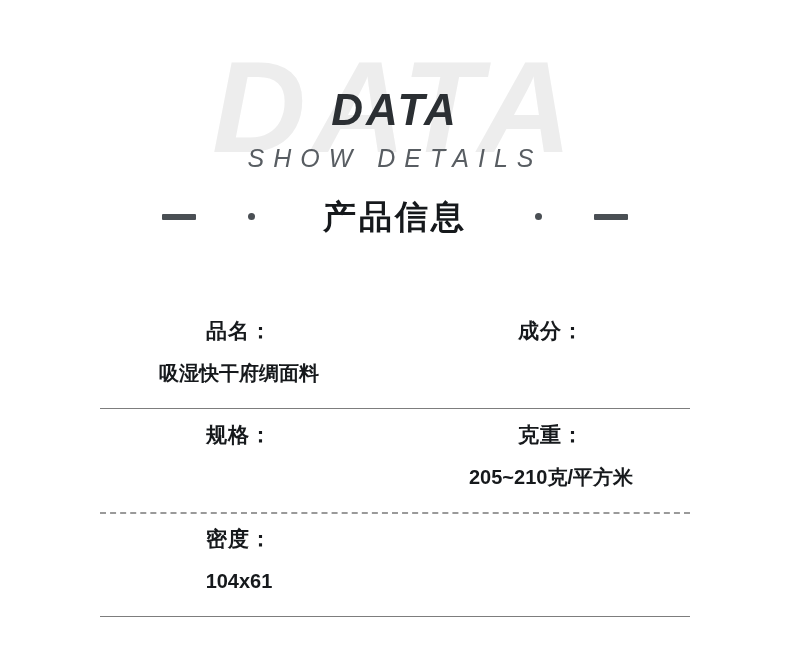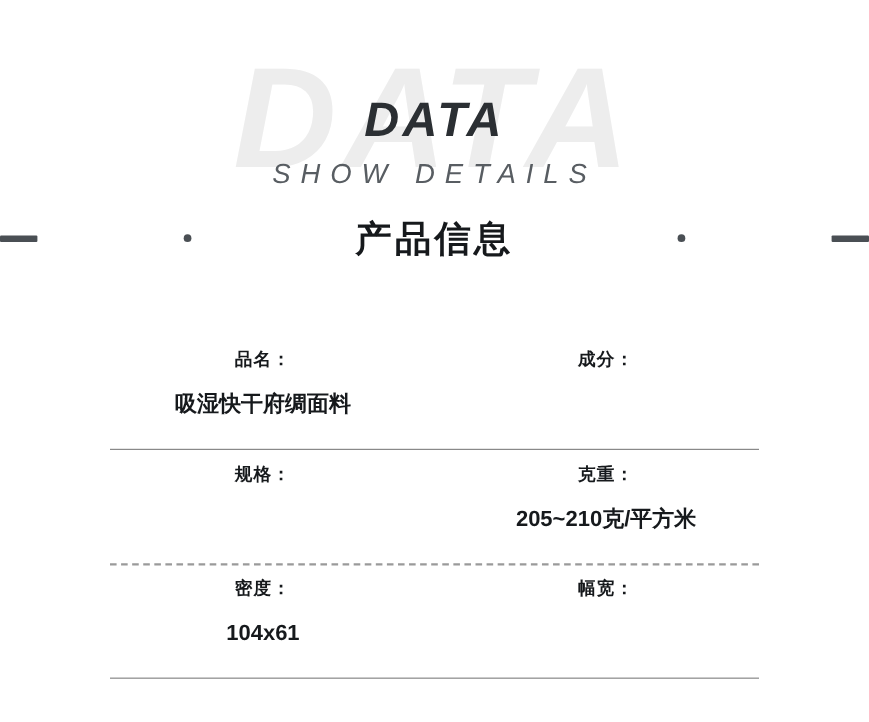--- a/index.html
+++ b/index.html
@@ -65,21 +65,21 @@
     color: #585d62;
     line-height: 1;
   }
   .title-cn-row {
     position: absolute;
     top: 200px;
     left: 0;
     width: 790px;
     display: flex;
     align-items: center;
-    justify-content: space-between;
+    justify-content: center;
     gap: 44px;
   }
   .deco-dash {
     width: 34px;
     height: 6px;
     background: #4a4f54;
     border-radius: 1px;
   }
   .deco-dot {
     width: 7px;
@@ -110,21 +110,21 @@
   }
   .spec-cell {
     position: absolute;
     top: 0;
     width: 278px;
     text-align: center;
   }
   .spec-cell.left { left: 0; }
   .spec-cell.right { left: 312px; }
   .spec-label {
-    font-size: 16px;
+    font-size: 21px;
     font-weight: bold;
     color: #16191c;
     line-height: 1;
     margin-bottom: 22px;
     letter-spacing: 1px;
   }
   .spec-value {
     font-size: 20px;
     font-weight: bold;
     color: #16191c;
@@ -189,21 +189,20 @@
         <div class="spec-value">205~210克/平方米</div>
       </div>
     </div>
 
     <div class="spec-row">
       <div class="spec-cell left">
         <div class="spec-label">密度：</div>
         <div class="spec-value">104x61</div>
       </div>
       <div class="spec-cell right">
-        <div class="spec-label">幅宽：</div>
       </div>
     </div>
 
     <div class="rule-solid rule-r1"></div>
     <div class="rule-dashed rule-r2"></div>
     <div class="rule-solid rule-r3"></div>
 
   </div>
 </div>
 

